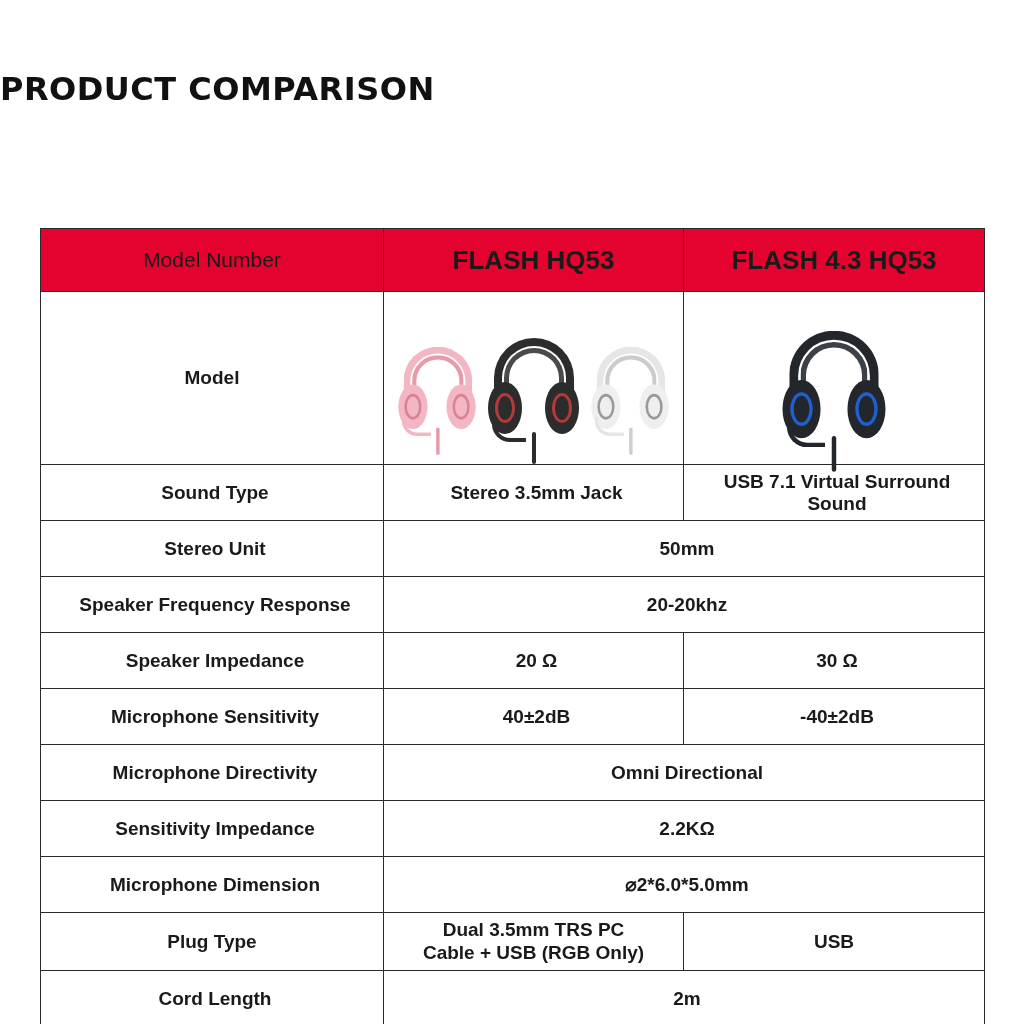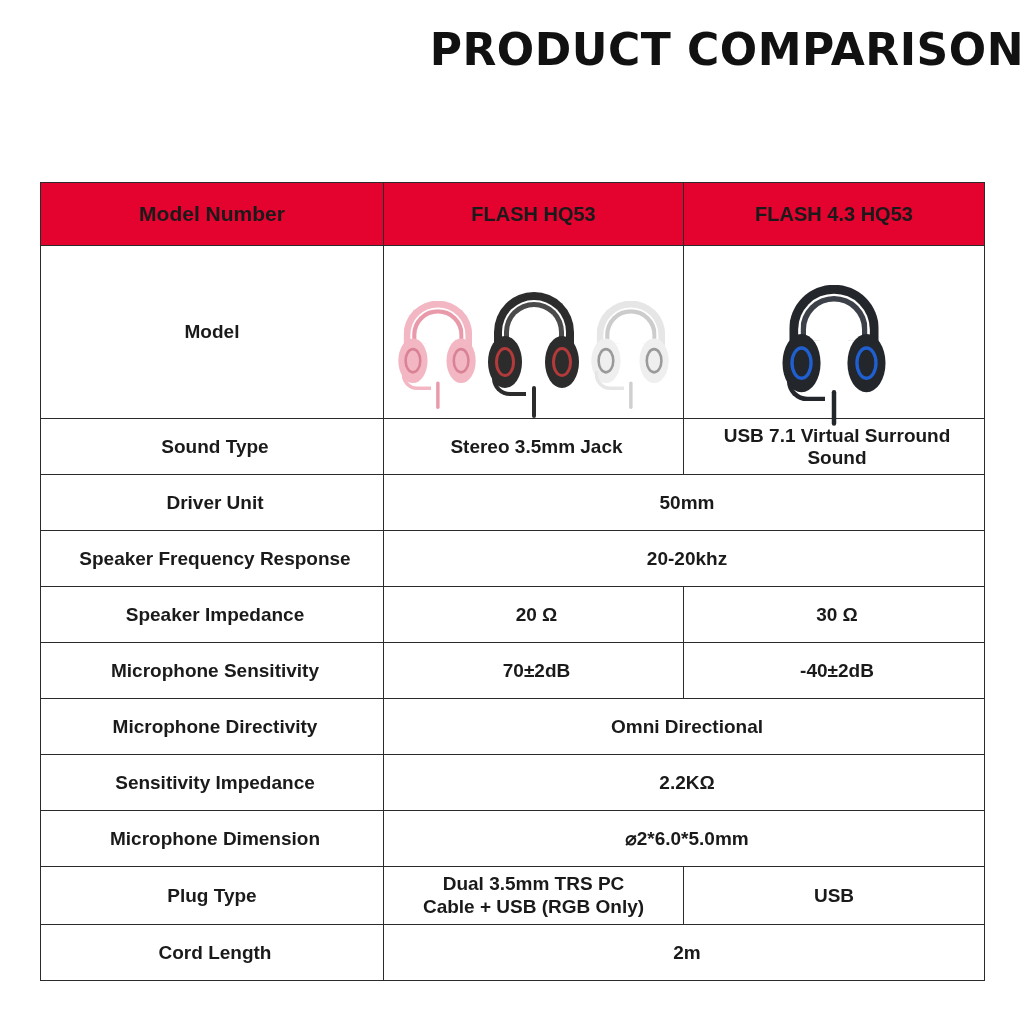--- a/index.html
+++ b/index.html
@@ -14,26 +14,26 @@
     color: #1a1a1a;
     overflow: hidden;
   }
   .page {
     width: 1024px;
     height: 1024px;
     position: relative;
     box-sizing: border-box;
   }
   .page-title {
-    text-align: right;
-    font-size: 44px;
+    text-align: left;
+    font-size: 32px;
     font-weight: bold;
     letter-spacing: 0.5px;
     color: #111111;
-    margin-top: 24px;
+    margin-top: 70px;
     margin-bottom: 0;
     font-family: "DejaVu Sans", sans-serif;
   }
   .table-wrap {
     position: absolute;
     left: 40px;
     top: 158px;
     width: 944px;
   }
   table.comparison {
@@ -56,26 +56,26 @@
   col.c-b { width: 301px; }
 
   thead th {
     background: #e4032e;
     color: #ffffff;
     height: 62px;
     font-size: 20px;
     border: 1px solid #e4032e;
   }
   thead th.label-head {
-    font-weight: bold;
+    font-weight: normal;
     font-size: 21px;
   }
   thead th.prod-head {
     font-weight: bold;
-    font-size: 20px;
+    font-size: 26px;
   }
   tr.row-model td { height: 172px; }
   tr.row-std td { height: 55px; padding-left: 12px; }
   tr.row-two td { height: 57px; }
   td.label-cell { font-size: 21px; }
   td.small-note { font-size: 17px; }
   td.two-line { font-size: 19px; line-height: 1.18; }
 
   .img-cell { padding: 0; }
   .hp-group {
@@ -269,39 +269,39 @@
           </td>
         </tr>
 
         <tr class="row-std">
           <td class="label-cell">Sound Type</td>
           <td>Stereo 3.5mm Jack</td>
           <td class="small-note">USB 7.1 Virtual Surround Sound</td>
         </tr>
 
         <tr class="row-std">
-          <td class="label-cell">Driver Unit</td>
+          <td class="label-cell">Stereo Unit</td>
           <td colspan="2">50mm</td>
         </tr>
 
 
         <tr class="row-std">
           <td class="label-cell">Speaker Frequency Response</td>
           <td colspan="2">20-20khz</td>
         </tr>
 
         <tr class="row-std">
           <td class="label-cell">Speaker Impedance</td>
           <td>20 Ω</td>
           <td>30 Ω</td>
         </tr>
 
         <tr class="row-std">
           <td class="label-cell">Microphone Sensitivity</td>
-          <td>70±2dB</td>
+          <td>40±2dB</td>
           <td>-40±2dB</td>
         </tr>
 
         <tr class="row-std">
           <td class="label-cell">Microphone Directivity</td>
           <td colspan="2">Omni Directional</td>
         </tr>
 
         <tr class="row-std">
           <td class="label-cell">Sensitivity Impedance</td>

